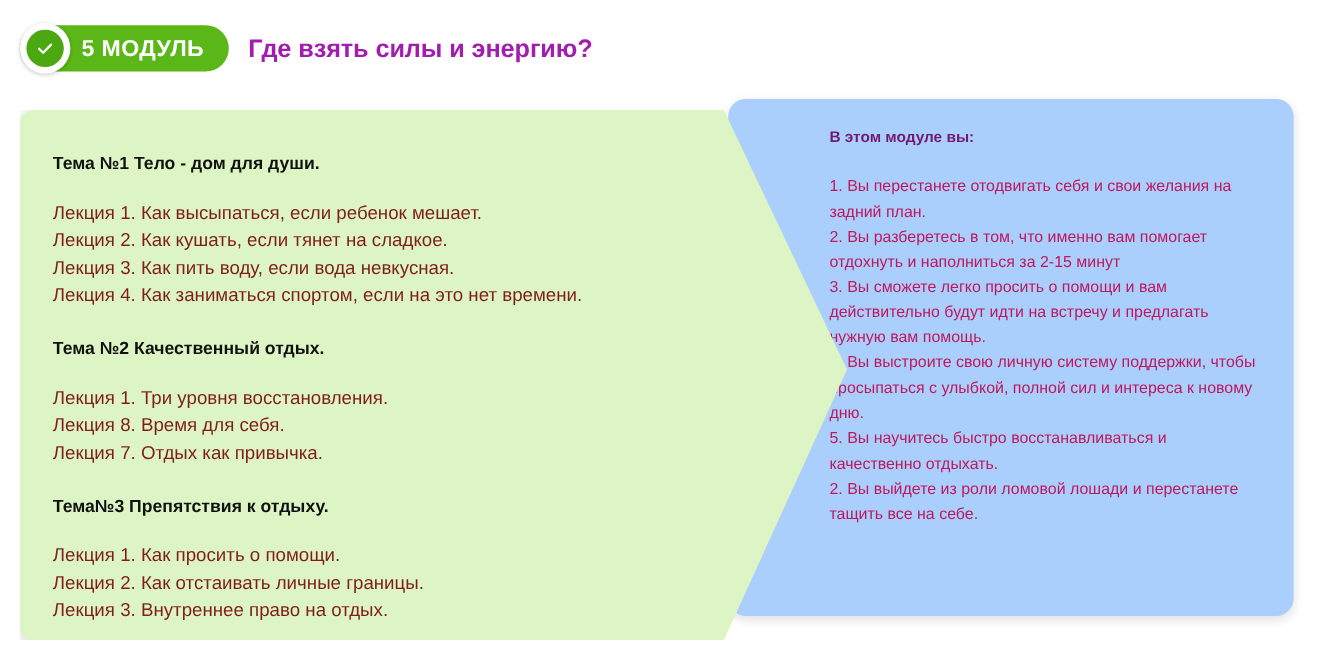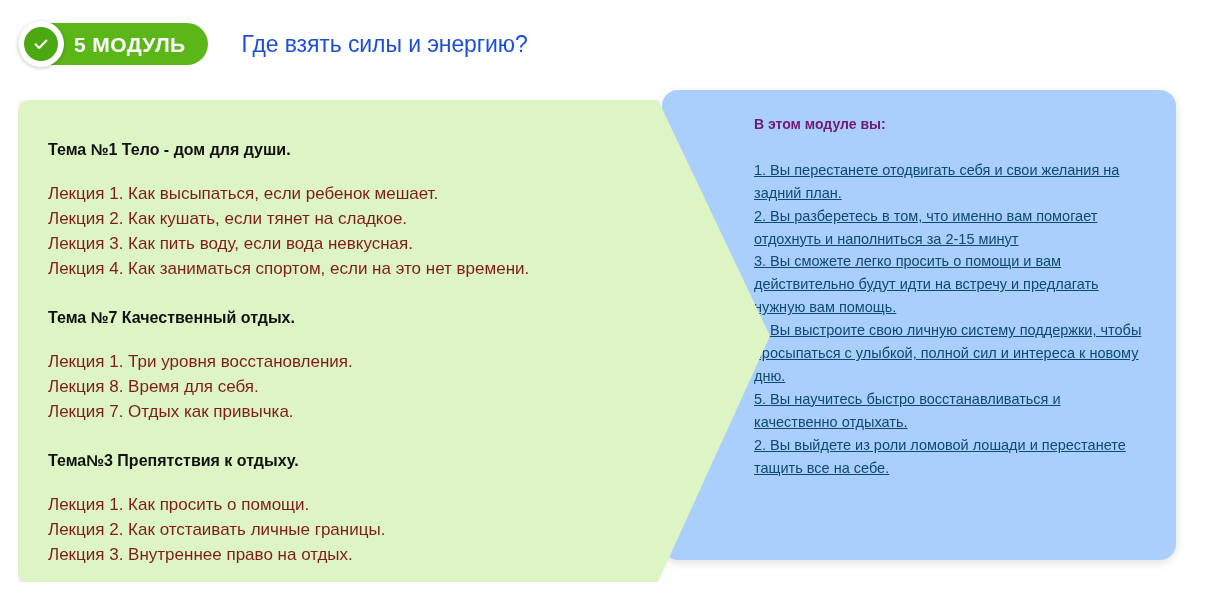--- a/index.html
+++ b/index.html
@@ -74,24 +74,24 @@
     border-radius: 50%;
     background: #4ca811;
     display: flex;
     align-items: center;
     justify-content: center;
   }
 
   .badge-check-circle svg { display: block; }
 
   .header-title {
-    margin-left: 34px;
+    margin-left: 18px;
     font-size: 23px;
-    font-weight: 400;
-    color: #1d4ed8;
+    font-weight: 700;
+    color: #a21caf;
     white-space: nowrap;
     letter-spacing: -0.1px;
   }
 
   
   .panel-blue {
     position: absolute;
     left: 662px;
     top: 90px;
     width: 514px;
@@ -114,23 +114,22 @@
 
   .blue-list {
     list-style: none;
     margin: 0;
     padding: 0;
   }
 
   .blue-list-item {
     font-size: 14.5px;
     line-height: 1.58;
-    color: #0c4a6e;
+    color: #be185d;
     margin: 0;
-    text-decoration: underline;
   }
 
   
   .panel-green {
     position: absolute;
     left: 18px;
     top: 100px;
     width: 752px;
     height: 482px;
     background: #ddf4c4;
@@ -214,21 +213,21 @@
       <div class="topic-block">
         <div class="topic-title">Тема №1 Тело - дом для души.</div>
         <ul class="lecture-list">
           <li class="lecture-item">Лекция 1. Как высыпаться, если ребенок мешает.</li>
           <li class="lecture-item">Лекция 2. Как кушать, если тянет на сладкое.</li>
           <li class="lecture-item">Лекция 3. Как пить воду, если вода невкусная.</li>
           <li class="lecture-item">Лекция 4. Как заниматься спортом, если на это нет времени.</li>
         </ul>
       </div>
       <div class="topic-block">
-        <div class="topic-title">Тема №7 Качественный отдых.</div>
+        <div class="topic-title">Тема №2 Качественный отдых.</div>
         <ul class="lecture-list">
           <li class="lecture-item">Лекция 1. Три уровня восстановления.</li>
           <li class="lecture-item">Лекция 8. Время для себя.</li>
           <li class="lecture-item">Лекция 7. Отдых как привычка.</li>
         </ul>
       </div>
       <div class="topic-block">
         <div class="topic-title">Тема№3 Препятствия к отдыху.</div>
         <ul class="lecture-list">
           <li class="lecture-item">Лекция 1. Как просить о помощи.</li>

